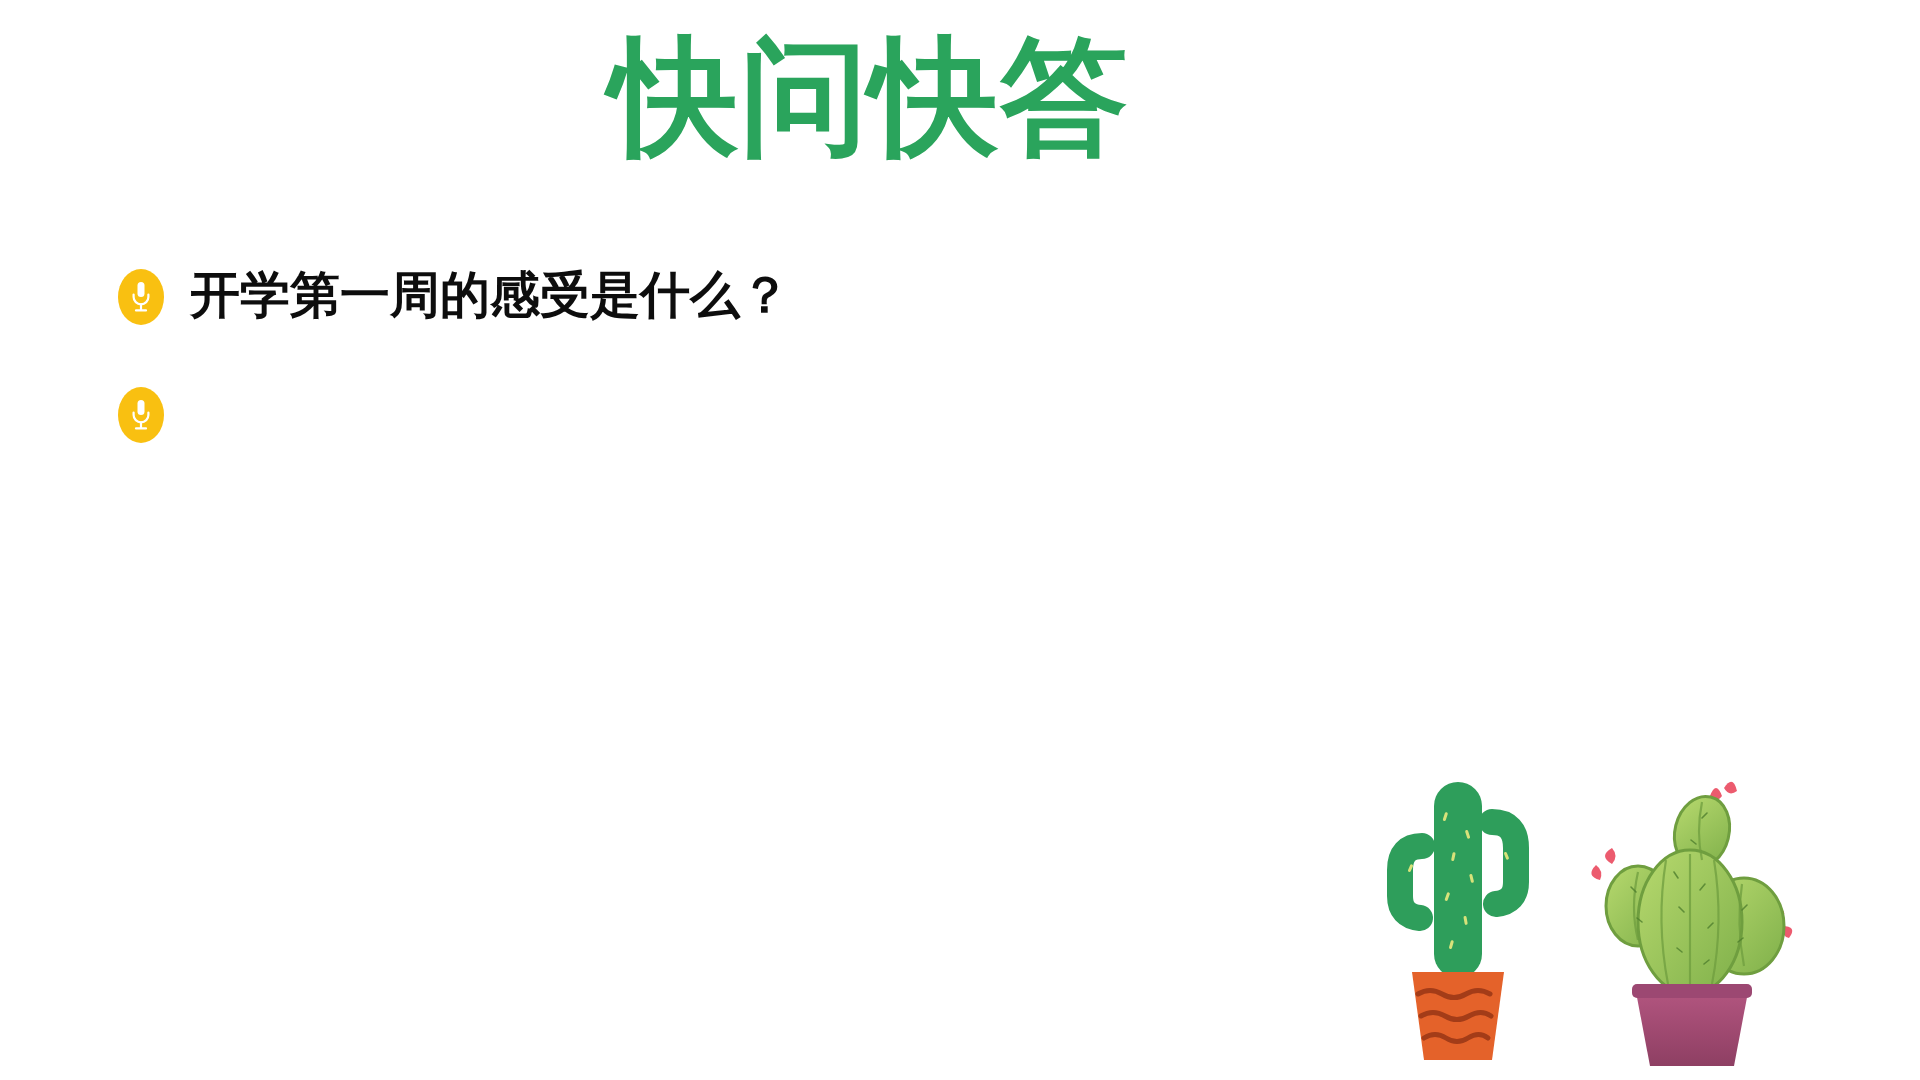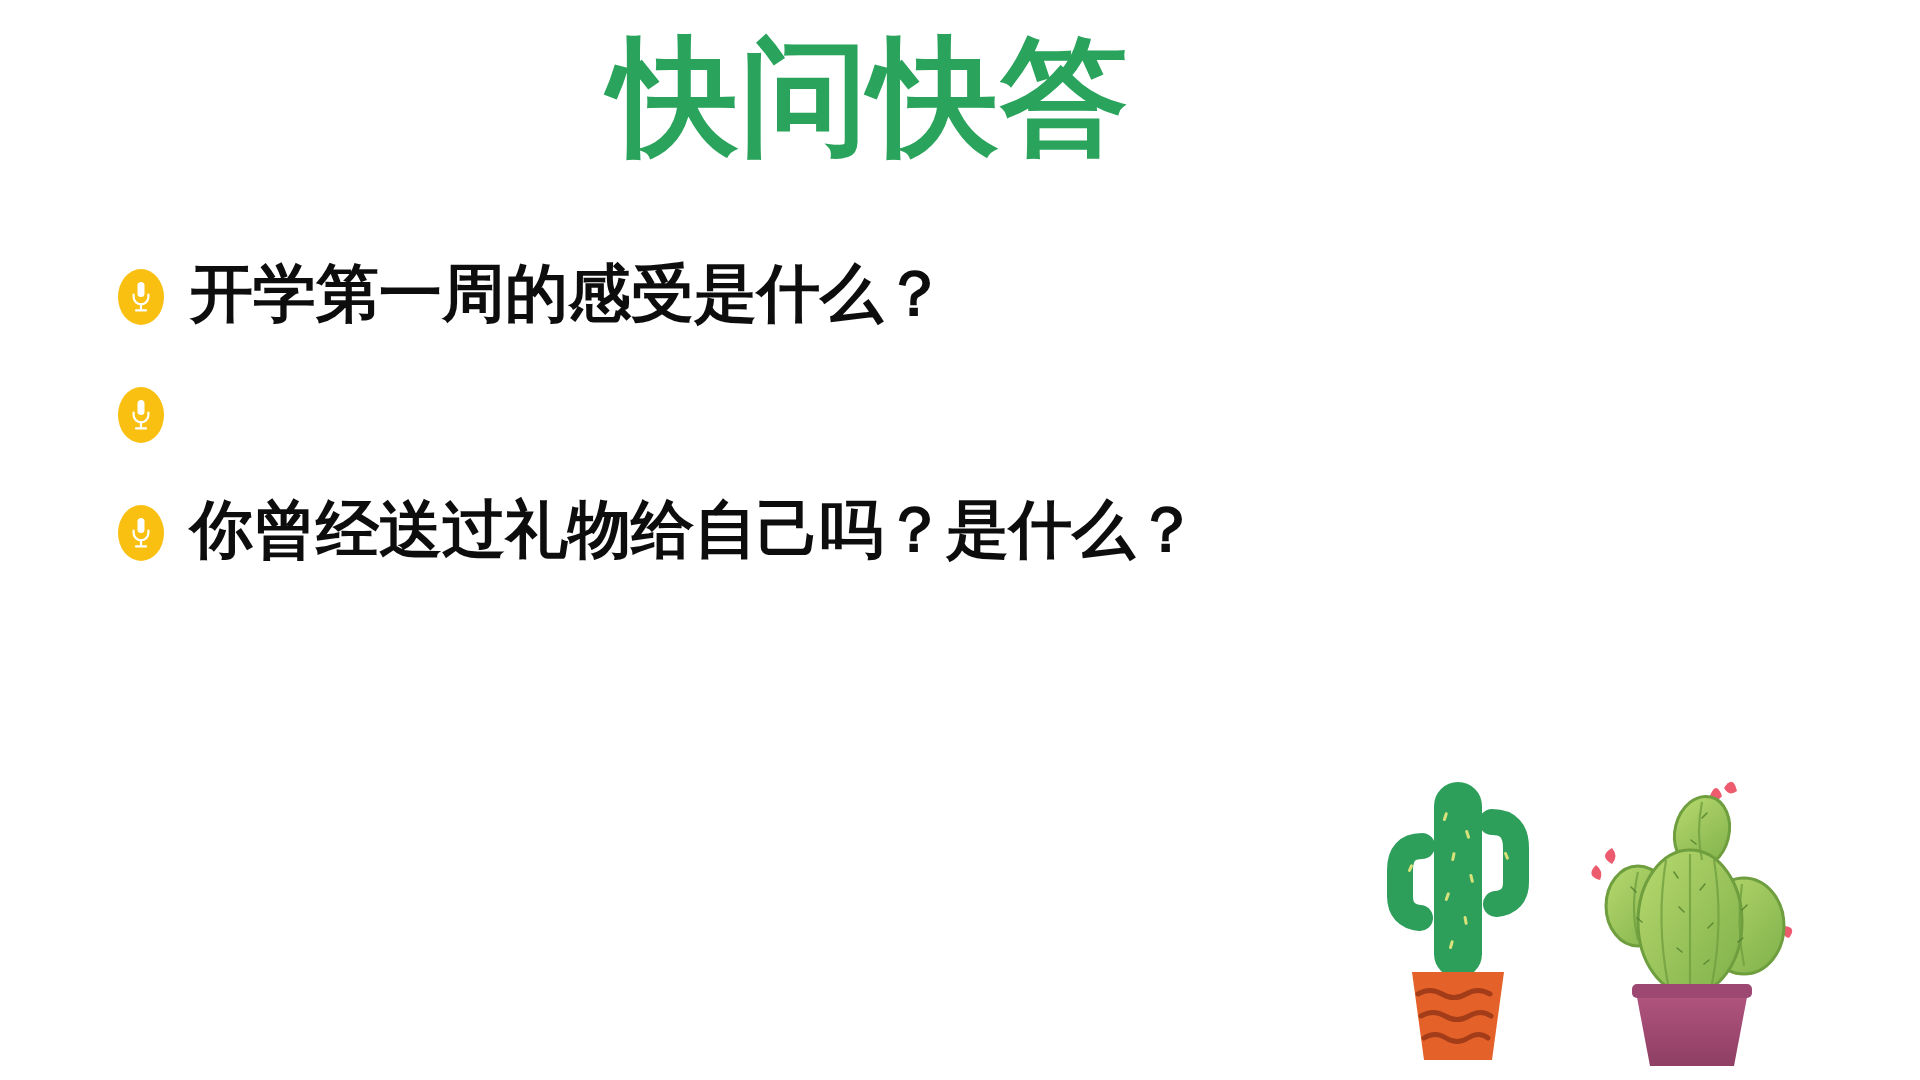--- a/index.html
+++ b/index.html
@@ -60,21 +60,21 @@
     display: flex;
     align-items: center;
     justify-content: center;
     margin-right: 26px;
     margin-top: 4px;
   }
   .mic-badge svg { display: block; }
   .bullet-text {
     font-family: "Liberation Serif", "DejaVu Serif", serif;
     font-weight: 700;
-    font-size: 63px;
+    font-size: 50px;
     line-height: 1.1;
     color: #0d0d0d;
     white-space: nowrap;
     letter-spacing: 0px;
   }
 
   
   .art {
     position: absolute;
     right: 0;
@@ -110,31 +110,20 @@
       <span class="mic-badge">
         <svg width="22" height="34" viewBox="0 0 22 34" aria-hidden="true">
           <rect x="7.5" y="2" width="7" height="15" rx="3.5" fill="#ffffff"></rect>
           <path d="M3.6 14.5 v2.4 a7.4 7.4 0 0 0 14.8 0 v-2.4" fill="none" stroke="#ffffff" stroke-width="2.2" stroke-linecap="round"></path>
           <line x1="11" y1="24.4" x2="11" y2="30" stroke="#ffffff" stroke-width="2.2" stroke-linecap="round"></line>
           <line x1="6" y1="30.4" x2="16" y2="30.4" stroke="#ffffff" stroke-width="2.2" stroke-linecap="round"></line>
         </svg>
       </span>
     </div>
 
-    <div class="bullet-row">
-      <span class="mic-badge">
-        <svg width="22" height="34" viewBox="0 0 22 34" aria-hidden="true">
-          <rect x="7.5" y="2" width="7" height="15" rx="3.5" fill="#ffffff"></rect>
-          <path d="M3.6 14.5 v2.4 a7.4 7.4 0 0 0 14.8 0 v-2.4" fill="none" stroke="#ffffff" stroke-width="2.2" stroke-linecap="round"></path>
-          <line x1="11" y1="24.4" x2="11" y2="30" stroke="#ffffff" stroke-width="2.2" stroke-linecap="round"></line>
-          <line x1="6" y1="30.4" x2="16" y2="30.4" stroke="#ffffff" stroke-width="2.2" stroke-linecap="round"></line>
-        </svg>
-      </span>
-      <span class="bullet-text">你曾经送过礼物给自己吗？是什么？</span>
-    </div>
 
 
   </div>
 
   <div class="art">
     <svg width="560" height="320" viewBox="0 0 560 320" aria-hidden="true">
       <defs>
         <linearGradient id="roundCactusGrad" x1="0" y1="0" x2="1" y2="1">
           <stop offset="0%" stop-color="#b7d96e"></stop>
           <stop offset="100%" stop-color="#7fb04a"></stop>

